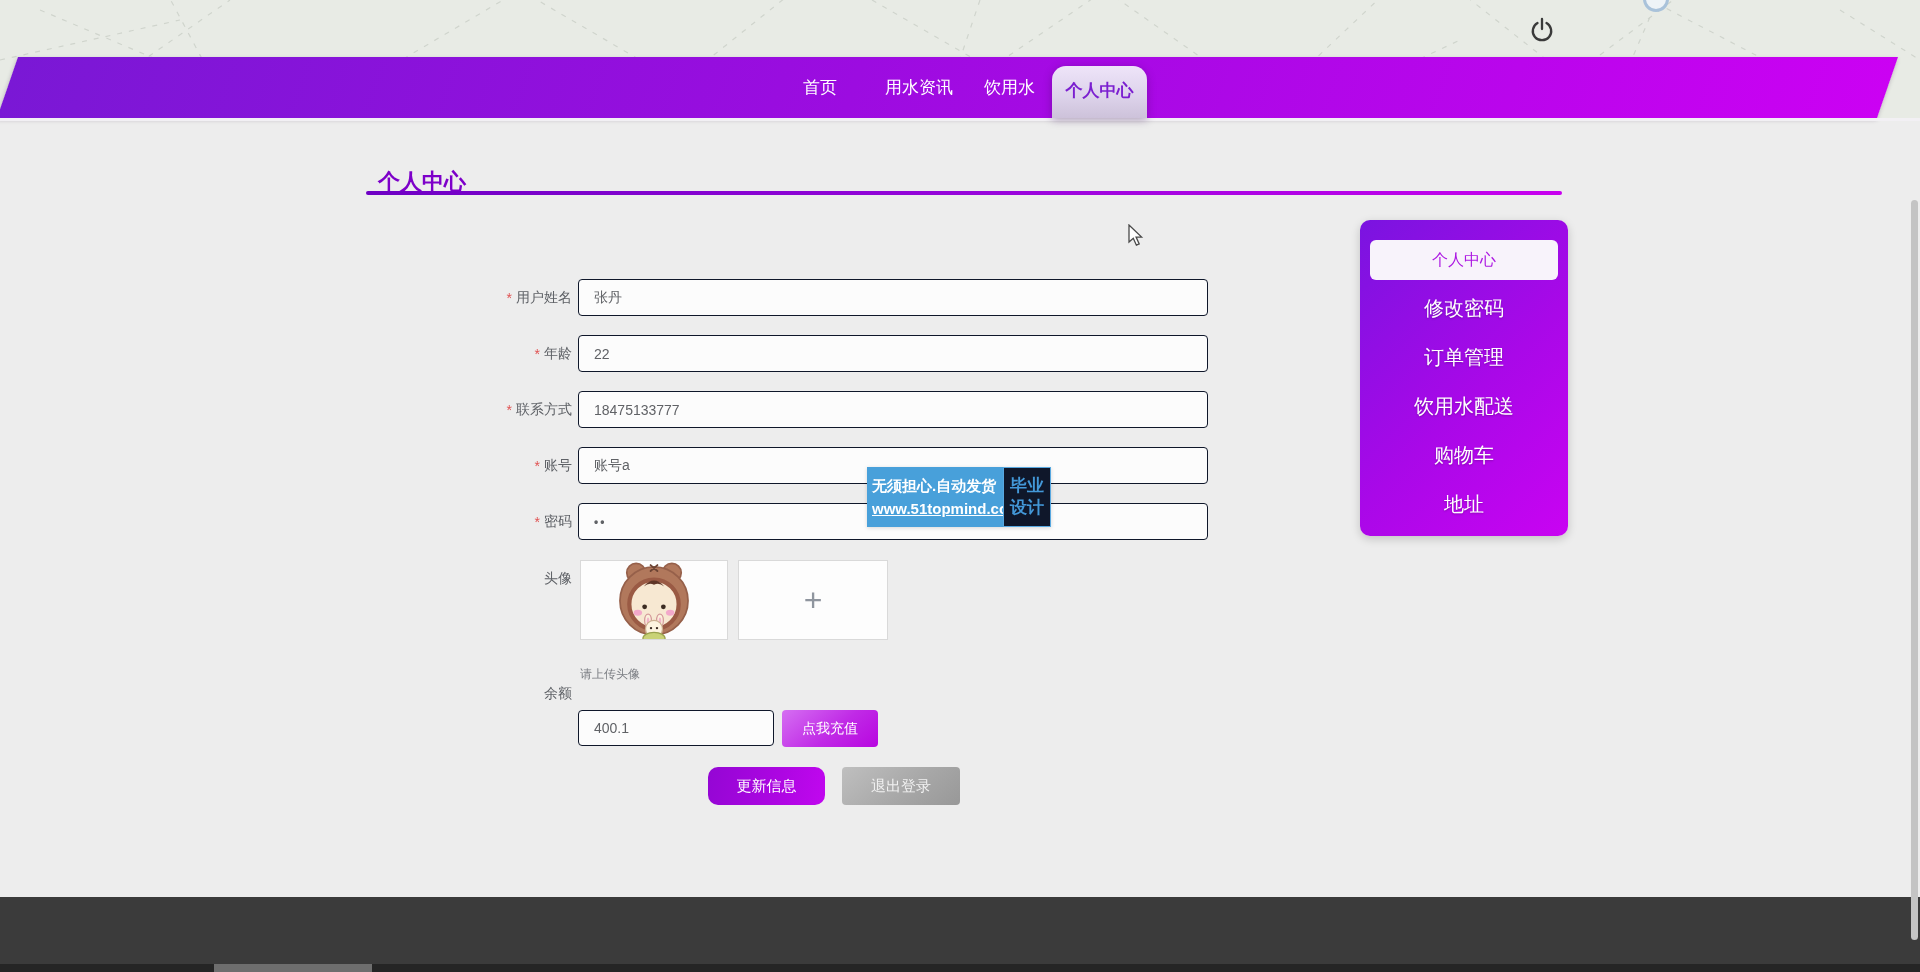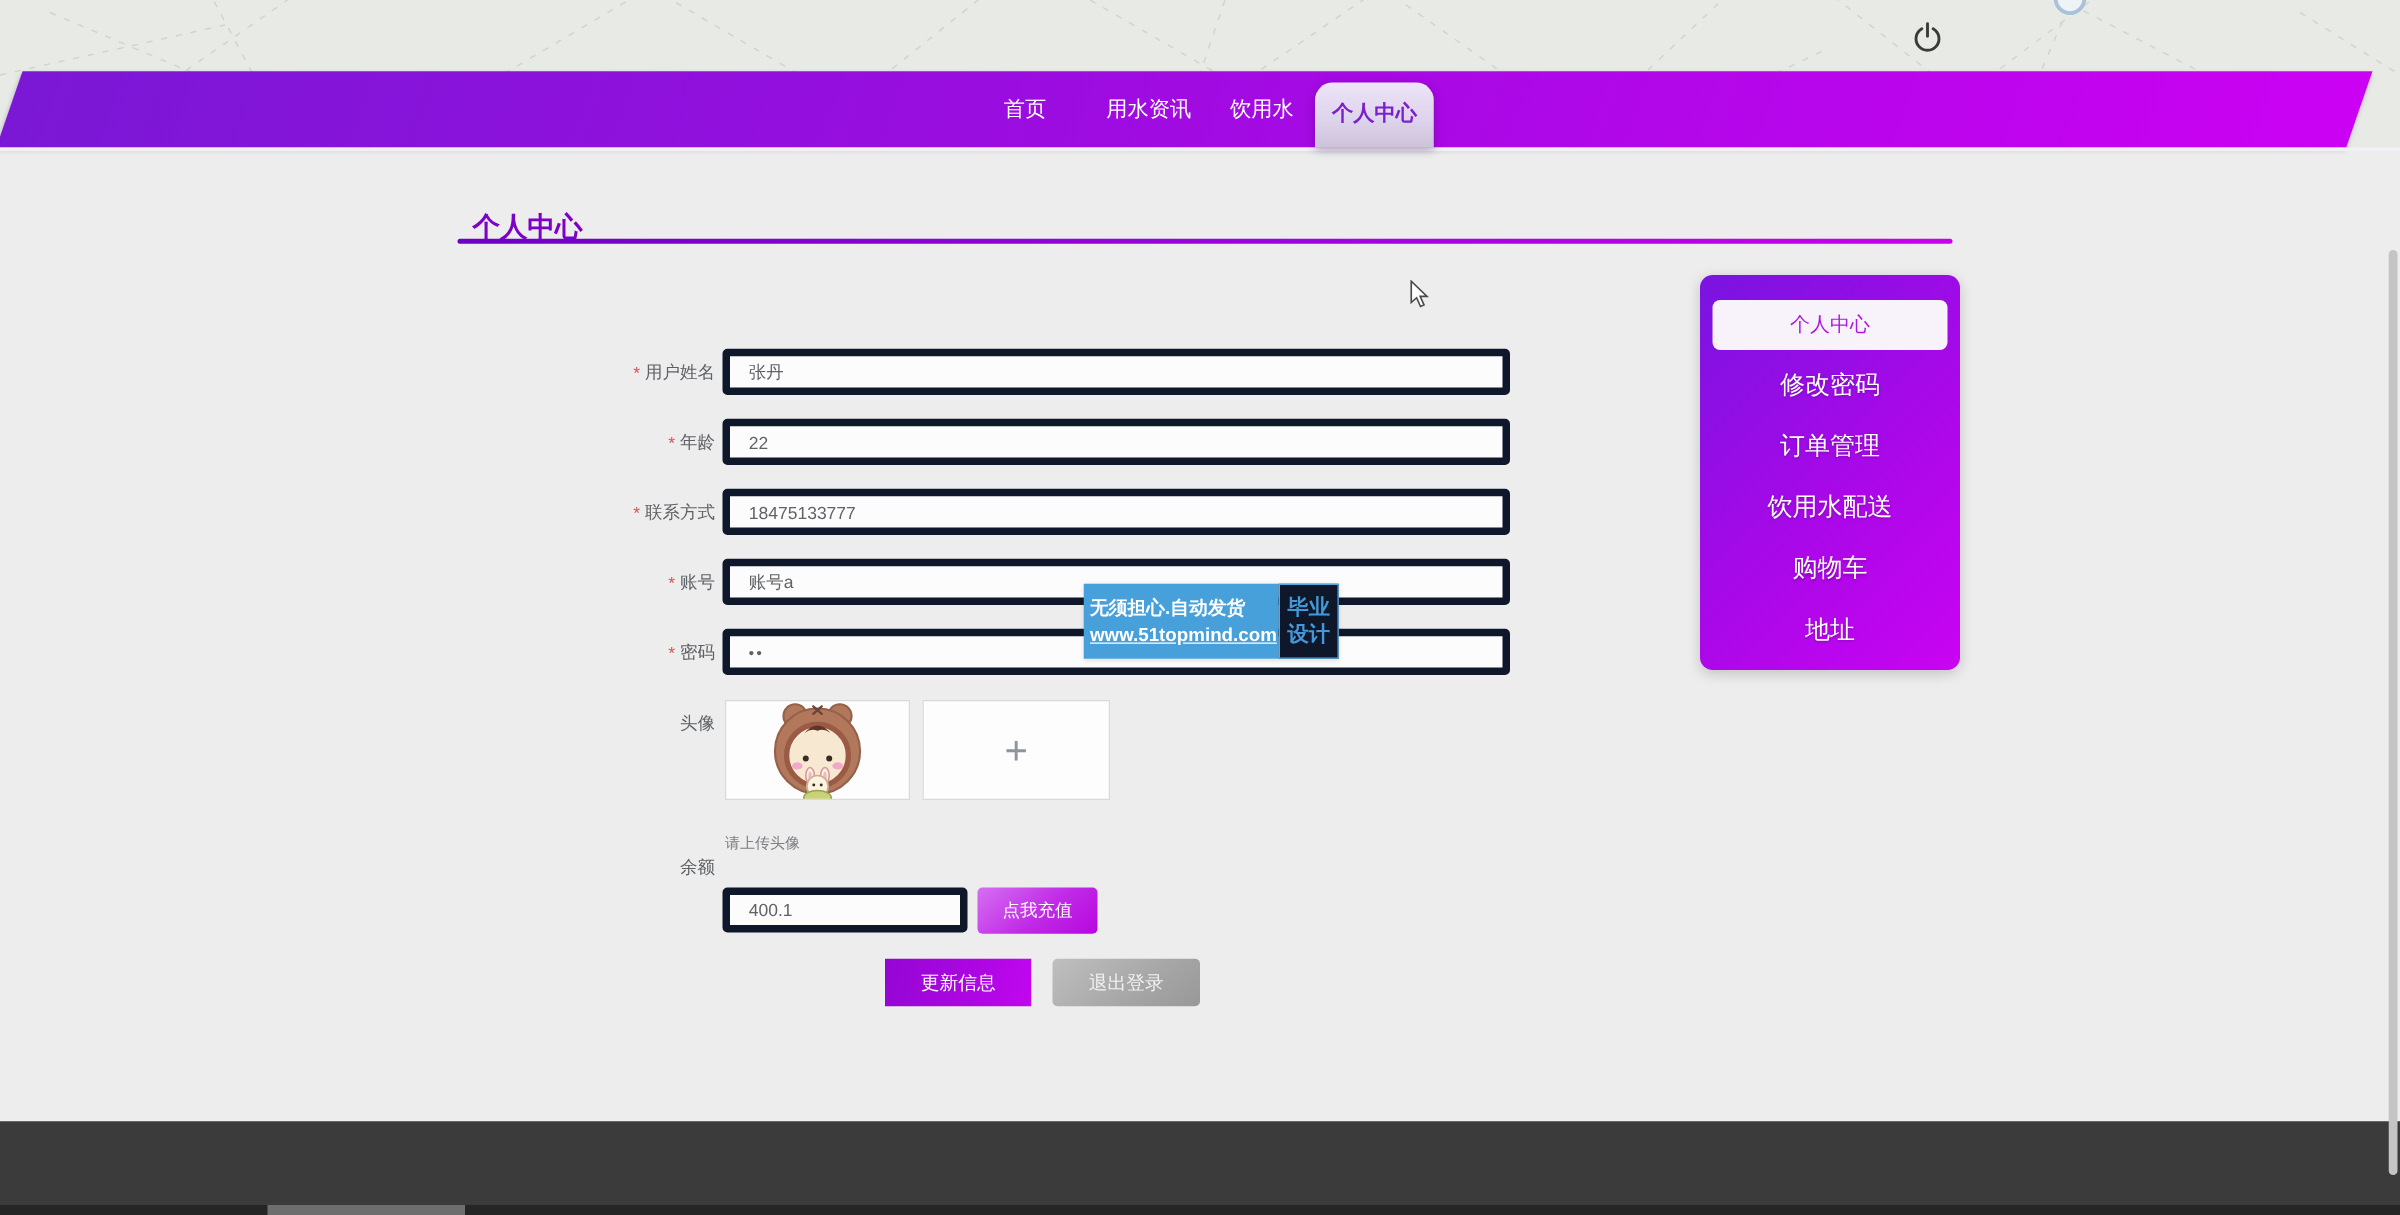--- a/index.html
+++ b/index.html
@@ -34,48 +34,48 @@
   
   .page-heading{position:absolute;left:378px;top:167px;font-size:22px;font-weight:700;color:#7d00c9;}
   .heading-rule{position:absolute;left:366px;top:191px;width:1196px;height:4px;border-radius:2px;
                 background:linear-gradient(90deg,#6e00c4 0%,#9b05dd 55%,#c800ef 100%);}
 
   
   .f-label{position:absolute;left:392px;width:180px;height:37px;display:flex;align-items:center;
            justify-content:flex-end;font-size:14px;color:#5e6166;}
   .f-label .star{color:#e05252;margin-right:4px;font-size:14px;}
   .f-input{position:absolute;left:578px;width:630px;height:37px;background:#fcfcfc;
-           border:6px solid #0f172a;border-radius:4px;padding:0 15px;font-size:14px;color:#606266;
+           border:1px solid #0f172a;border-radius:4px;padding:0 15px;font-size:14px;color:#606266;
            font-family:"Liberation Sans","DejaVu Sans",sans-serif;outline:none;}
   .r0{top:279px;} .r1{top:335px;} .r2{top:391px;} .r3{top:447px;} .r4{top:503px;}
   .f-input.pwd{font-size:12px;letter-spacing:2px;font-weight:700;}
 
   .avatar-label{top:560px;}
   .avatar-box{position:absolute;left:580px;top:560px;width:148px;height:80px;background:#fdfdfd;
               border:1px solid #d9d9d9;display:flex;align-items:center;justify-content:center;cursor:pointer;overflow:hidden;}
   .upload-box{position:absolute;left:738px;top:560px;width:150px;height:80px;background:#fdfdfd;
               border:1px solid #d9d9d9;display:flex;align-items:center;justify-content:center;cursor:pointer;}
   .plus{font-size:32px;font-weight:300;color:#8f959e;line-height:1;}
   .avatar-hint{position:absolute;left:580px;top:666px;font-size:12px;color:#7b7e83;}
 
   .balance-label{top:676px;height:36px;}
   .balance-input{top:710px;width:196px;height:36px;}
   .recharge-btn{position:absolute;left:782px;top:710px;width:96px;height:37px;border:none;border-radius:4px;
                 background:linear-gradient(140deg,#d56ff2 0%,#c02ae6 55%,#b806e0 100%);
                 color:#fff;font-size:14px;cursor:pointer;}
-  .update-btn{position:absolute;left:708px;top:767px;width:117px;height:38px;border:none;border-radius:0;
+  .update-btn{position:absolute;left:708px;top:767px;width:117px;height:38px;border:none;border-radius:10px;
               background:linear-gradient(100deg,#9406d4 0%,#ad06e2 60%,#c107ef 100%);
               color:#fff;font-size:15px;cursor:pointer;}
   .logout-btn{position:absolute;left:842px;top:767px;width:118px;height:38px;border:none;border-radius:4px;
               background:linear-gradient(140deg,#bfbfbf 0%,#a8a8a8 55%,#989898 100%);
               color:#f1f1f1;font-size:15px;cursor:pointer;}
 
   
   .watermark{position:absolute;left:867px;top:467px;height:60px;display:flex;box-shadow:0 1px 4px rgba(0,0,0,.15);}
-  .wm-blue{width:156px;background:#48a0da;color:#fff;display:flex;flex-direction:column;
+  .wm-blue{width:136px;background:#48a0da;color:#fff;display:flex;flex-direction:column;
            justify-content:center;padding:0 5px;}
   .wm-line1{font-size:15px;font-weight:700;white-space:nowrap;}
   .wm-line2{font-size:15px;font-weight:700;text-decoration:underline;white-space:nowrap;margin-top:4px;cursor:pointer;}
   .wm-badge{width:48px;background:#0f172a;border:1px solid #58a8e0;color:#4398d8;font-size:17px;font-weight:700;
             display:flex;flex-direction:column;align-items:center;justify-content:center;line-height:1.3;}
 
   
   .sidebar{position:absolute;left:1360px;top:220px;width:208px;height:316px;border-radius:10px;
            background:linear-gradient(135deg,#7a14e0 0%,#a908e8 55%,#c903f2 100%);
            box-shadow:0 3px 10px rgba(0,0,0,.18);padding-top:20px;}

